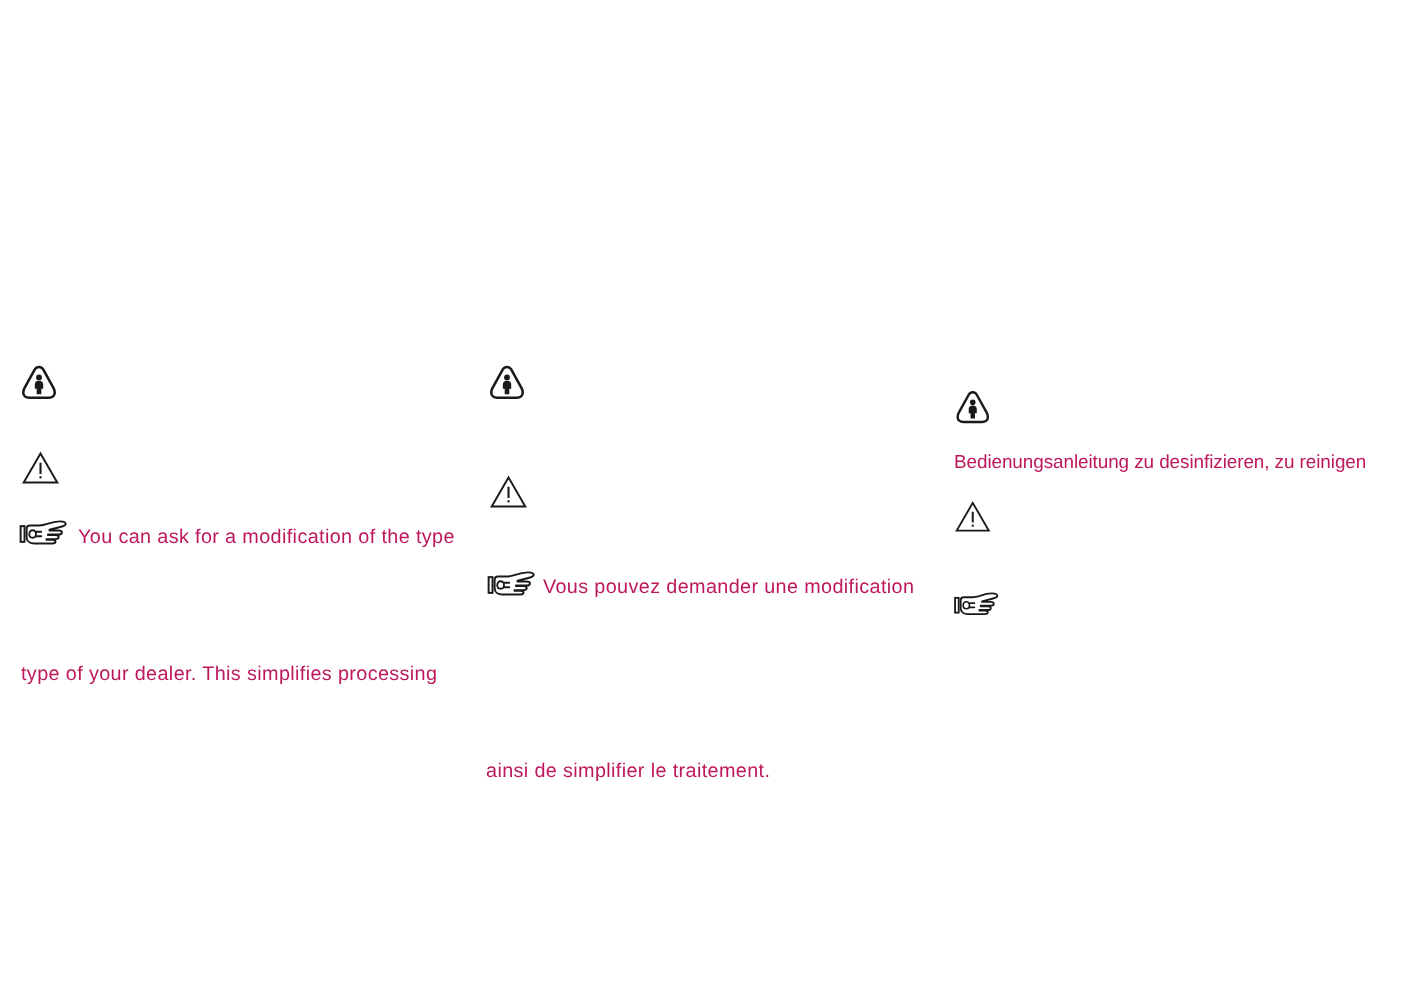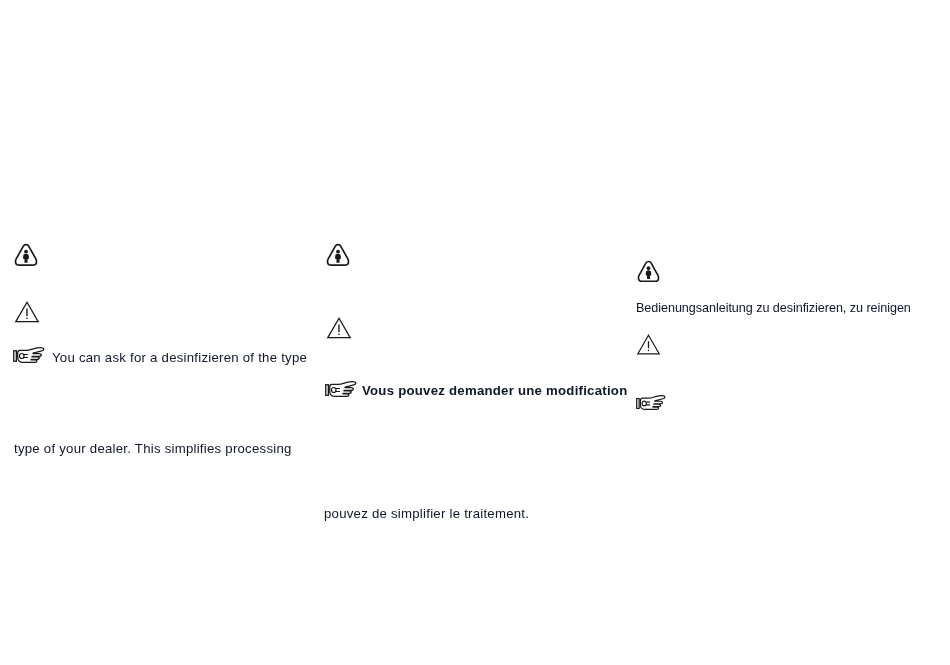--- a/index.html
+++ b/index.html
@@ -20,21 +20,21 @@
   .page {
     position: absolute;
     inset: 0;
     background: #ffffff;
   }
 
   
   .txt {
     position: absolute;
     white-space: nowrap;
-    color: #0f172a;
+    color: #be185d;
     font-family: "Liberation Sans", sans-serif;
     font-size: 13.2px;
     line-height: 16px;
     letter-spacing: 0.25px;
   }
   .txt.de {
     font-size: 12.6px;
     letter-spacing: -0.05px;
   }
 
@@ -74,21 +74,21 @@
 
     <span class="icon" style="left:13px; top:345px; width:32px; height:22px;">
       <svg width="32" height="22" viewBox="0 0 64 44" aria-hidden="true">
         <rect x="1.5" y="11.5" width="5.2" height="21" fill="none" stroke="#1a1a1a" stroke-width="2.6"></rect>
         <path d="M9.5 15.0 C9.5 12.4 11.4 10.6 14.0 10.6 L26.0 10.6 C30.0 10.6 33.0 10.0 37.0 8.6 C43.0 6.5 49.0 5.0 54.5 5.2 C59.0 5.4 61.6 6.6 61.6 8.4 C61.6 10.2 59.4 11.4 55.6 12.4 L40.0 16.4 L40.0 17.2 L52.0 17.2 C55.0 17.2 56.6 18.2 56.6 19.9 C56.6 21.6 55.0 22.7 52.0 22.7 L38.0 22.7 L38.0 23.5 L48.0 23.5 C50.8 23.5 52.3 24.5 52.3 26.1 C52.3 27.8 50.8 28.8 48.0 28.8 L36.0 28.8 L36.0 29.6 L44.0 29.6 C46.6 29.6 48.0 30.5 48.0 32.1 C48.0 33.7 46.6 34.7 44.0 34.7 L20.0 34.7 C13.6 34.7 9.5 31.4 9.5 26.2 Z" fill="none" stroke="#1a1a1a" stroke-width="2.6" stroke-linejoin="round"></path>
         <path d="M17.5 17.0 C14.8 17.0 13.0 19.0 13.0 22.0 C13.0 25.0 14.8 27.0 17.5 27.0 C20.2 27.0 22.0 25.0 22.0 22.0 C22.0 19.0 20.2 17.0 17.5 17.0 Z" fill="none" stroke="#1a1a1a" stroke-width="2.4"></path>
         <path d="M22.0 19.0 L29.0 19.0 M22.0 25.0 L29.0 25.0" fill="none" stroke="#1a1a1a" stroke-width="2.4" stroke-linecap="round"></path>
       </svg>
     </span>
 
-    <div class="txt" style="left:52px; top:350px;">You can ask for a desinfizieren of the type</div>
+    <div class="txt" style="left:52px; top:350px;">You can ask for a modification of the type</div>
 
     <div class="txt" style="left:14px; top:441px;">type of your dealer. This simplifies processing</div>
   </div>
 
   <div class="col">
 
     <span class="icon" style="left:326px; top:243px; width:24px; height:24px;">
       <svg width="24" height="24" viewBox="0 0 48 48" aria-hidden="true">
         <path d="M24 3.2 C21.4 3.2 19.6 4.6 18.4 6.6 L4.6 31.4 C3.4 33.6 3.0 35.6 3.0 37.4 C3.0 41.6 6.2 44.4 11.0 44.4 L37.0 44.4 C41.8 44.4 45.0 41.6 45.0 37.4 C45.0 35.6 44.6 33.6 43.4 31.4 L29.6 6.6 C28.4 4.6 26.6 3.2 24 3.2 Z" fill="none" stroke="#1a1a1a" stroke-width="3.4" stroke-linejoin="round"></path>
         <circle cx="24" cy="17.2" r="3.9" fill="#1a1a1a"></circle>
@@ -106,23 +106,23 @@
 
     <span class="icon" style="left:325px; top:379px; width:32px; height:22px;">
       <svg width="32" height="22" viewBox="0 0 64 44" aria-hidden="true">
         <rect x="1.5" y="11.5" width="5.2" height="21" fill="none" stroke="#1a1a1a" stroke-width="2.6"></rect>
         <path d="M9.5 15.0 C9.5 12.4 11.4 10.6 14.0 10.6 L26.0 10.6 C30.0 10.6 33.0 10.0 37.0 8.6 C43.0 6.5 49.0 5.0 54.5 5.2 C59.0 5.4 61.6 6.6 61.6 8.4 C61.6 10.2 59.4 11.4 55.6 12.4 L40.0 16.4 L40.0 17.2 L52.0 17.2 C55.0 17.2 56.6 18.2 56.6 19.9 C56.6 21.6 55.0 22.7 52.0 22.7 L38.0 22.7 L38.0 23.5 L48.0 23.5 C50.8 23.5 52.3 24.5 52.3 26.1 C52.3 27.8 50.8 28.8 48.0 28.8 L36.0 28.8 L36.0 29.6 L44.0 29.6 C46.6 29.6 48.0 30.5 48.0 32.1 C48.0 33.7 46.6 34.7 44.0 34.7 L20.0 34.7 C13.6 34.7 9.5 31.4 9.5 26.2 Z" fill="none" stroke="#1a1a1a" stroke-width="2.6" stroke-linejoin="round"></path>
         <path d="M17.5 17.0 C14.8 17.0 13.0 19.0 13.0 22.0 C13.0 25.0 14.8 27.0 17.5 27.0 C20.2 27.0 22.0 25.0 22.0 22.0 C22.0 19.0 20.2 17.0 17.5 17.0 Z" fill="none" stroke="#1a1a1a" stroke-width="2.4"></path>
         <path d="M22.0 19.0 L29.0 19.0 M22.0 25.0 L29.0 25.0" fill="none" stroke="#1a1a1a" stroke-width="2.4" stroke-linecap="round"></path>
       </svg>
     </span>
 
-    <div class="txt" style="left:362px; top:383px;font-weight:bold;">Vous pouvez demander une modification</div>
+    <div class="txt" style="left:362px; top:383px;">Vous pouvez demander une modification</div>
 
-    <div class="txt" style="left:324px; top:506px;">pouvez de simplifier le traitement.</div>
+    <div class="txt" style="left:324px; top:506px;">ainsi de simplifier le traitement.</div>
   </div>
 
   <div class="col">
 
     <span class="icon" style="left:637px; top:260px; width:23px; height:23px;">
       <svg width="23" height="23" viewBox="0 0 48 48" aria-hidden="true">
         <path d="M24 3.2 C21.4 3.2 19.6 4.6 18.4 6.6 L4.6 31.4 C3.4 33.6 3.0 35.6 3.0 37.4 C3.0 41.6 6.2 44.4 11.0 44.4 L37.0 44.4 C41.8 44.4 45.0 41.6 45.0 37.4 C45.0 35.6 44.6 33.6 43.4 31.4 L29.6 6.6 C28.4 4.6 26.6 3.2 24 3.2 Z" fill="none" stroke="#1a1a1a" stroke-width="3.4" stroke-linejoin="round"></path>
         <circle cx="24" cy="17.2" r="3.9" fill="#1a1a1a"></circle>
         <path d="M24 21.6 C20.4 21.6 18.4 23.6 18.4 26.6 L18.4 32.2 L20.9 32.2 L20.9 39.6 L27.1 39.6 L27.1 32.2 L29.6 32.2 L29.6 26.6 C29.6 23.6 27.6 21.6 24 21.6 Z" fill="#1a1a1a"></path>
       </svg>

